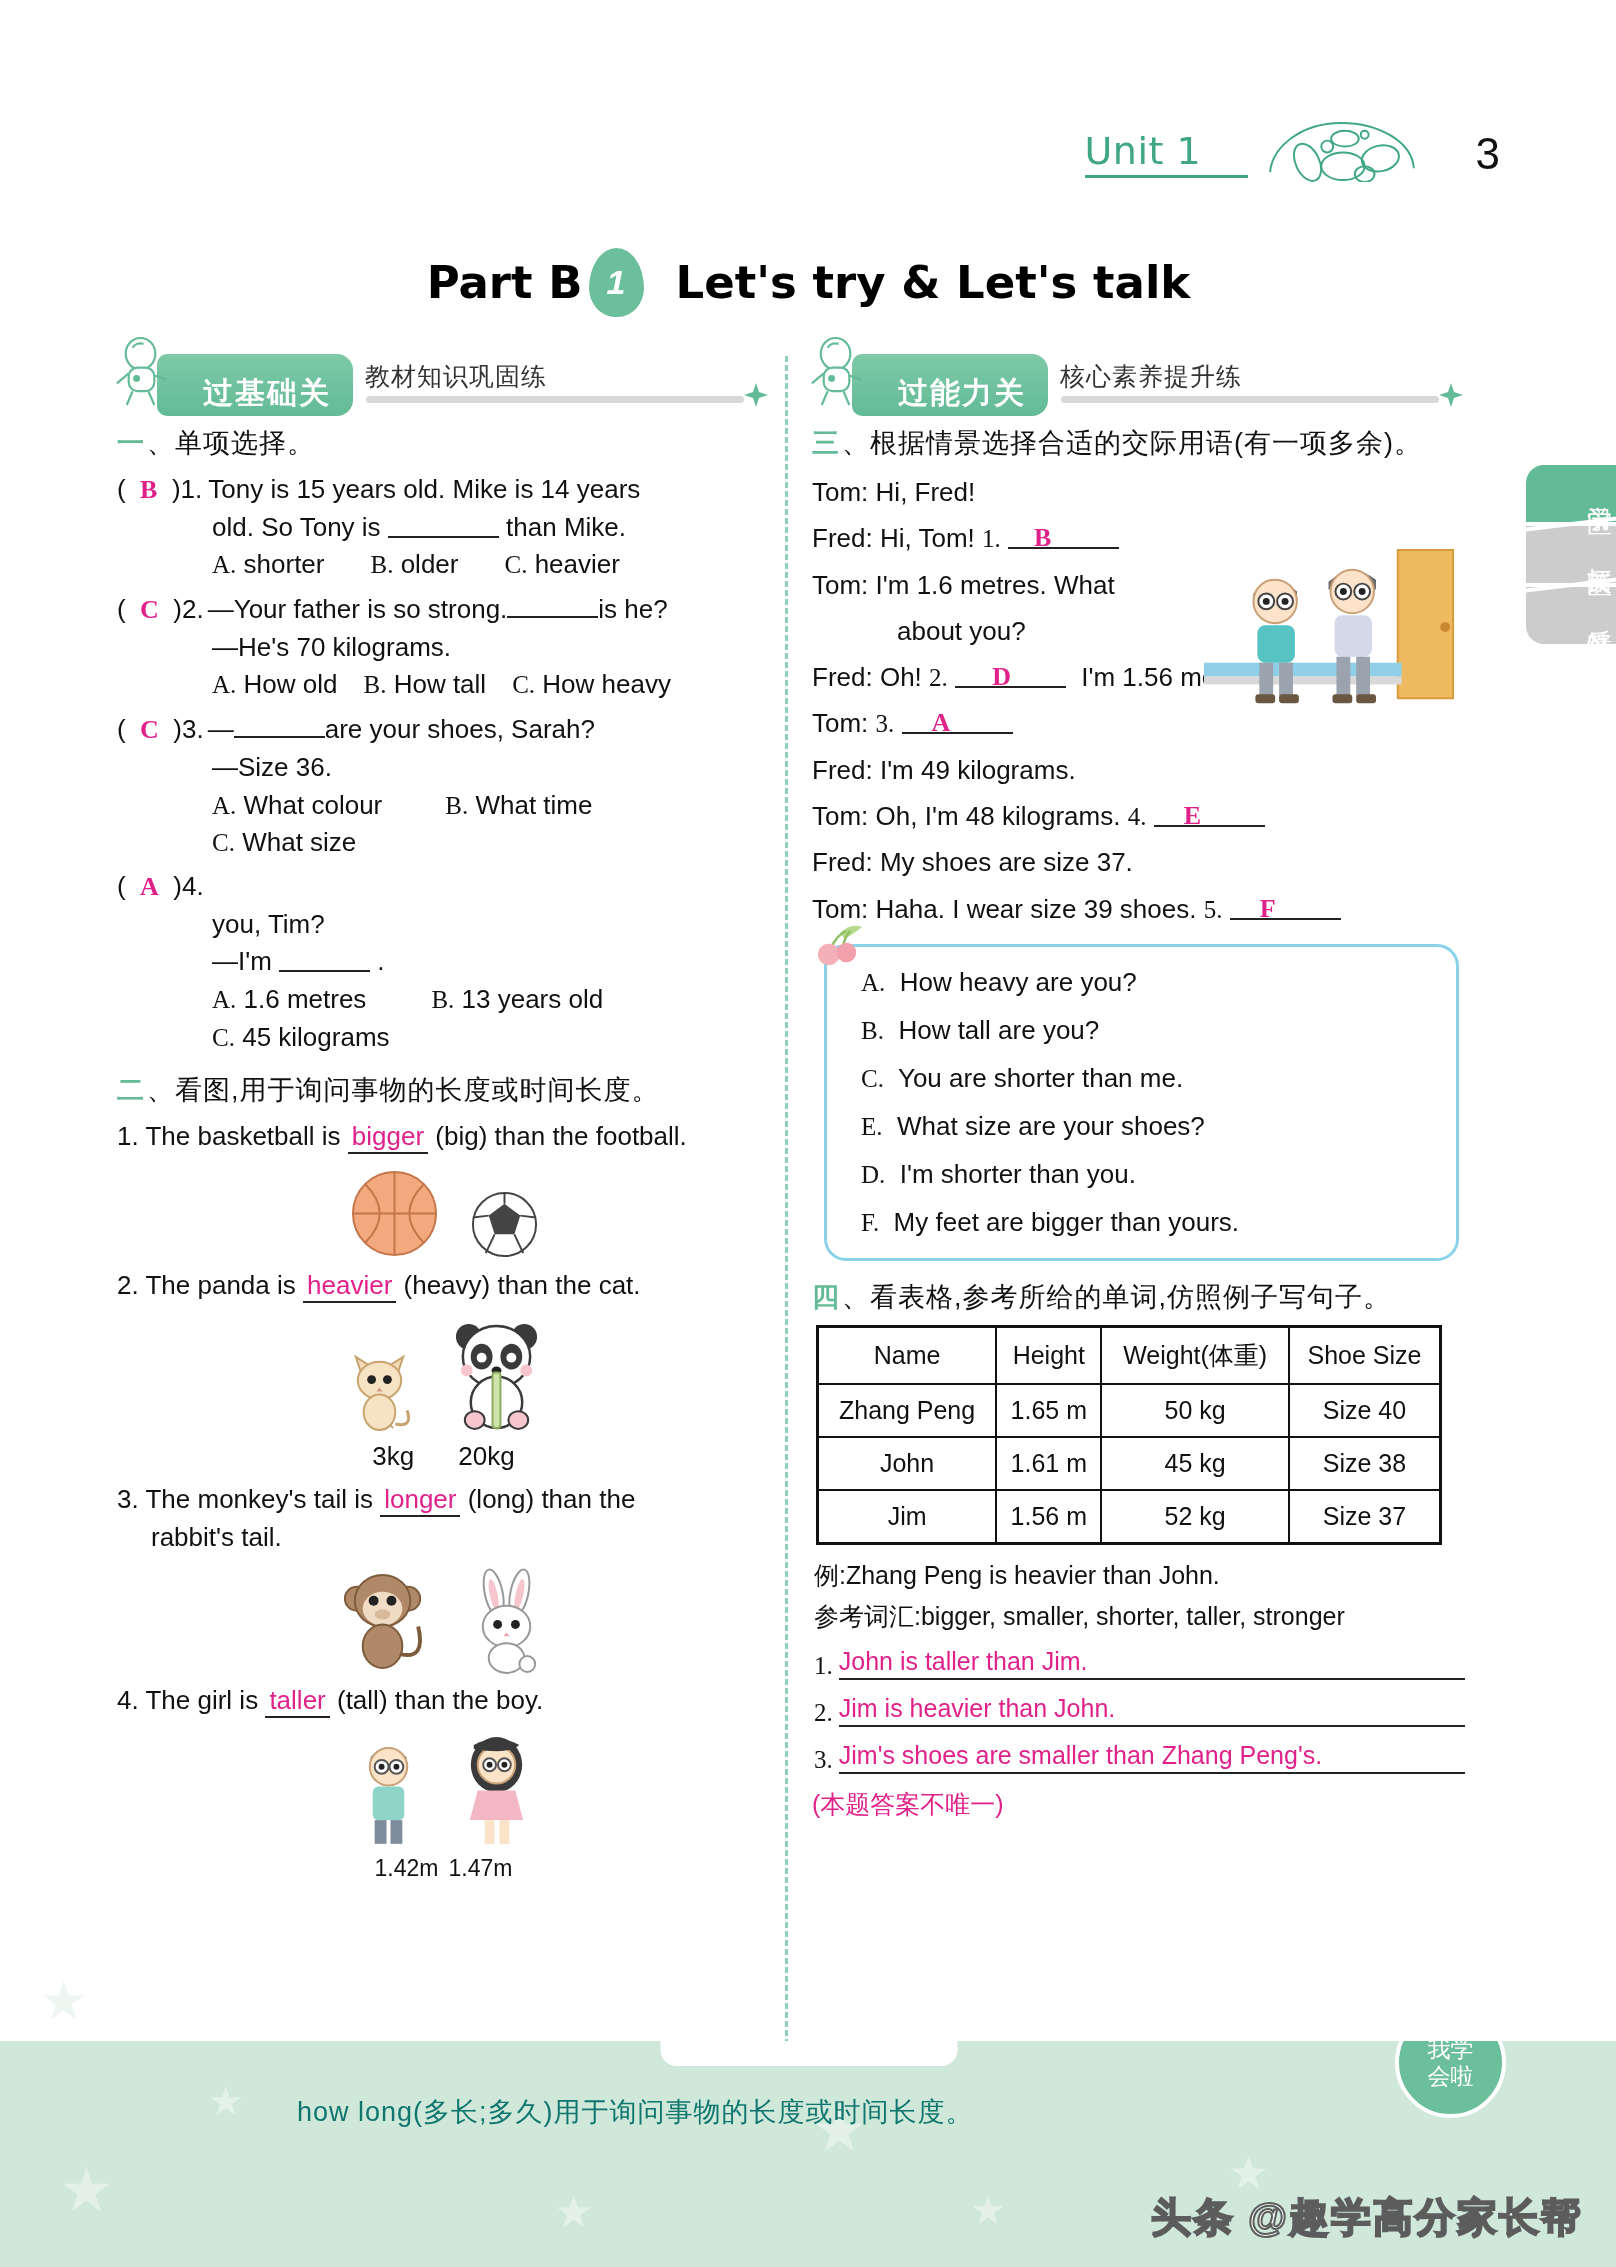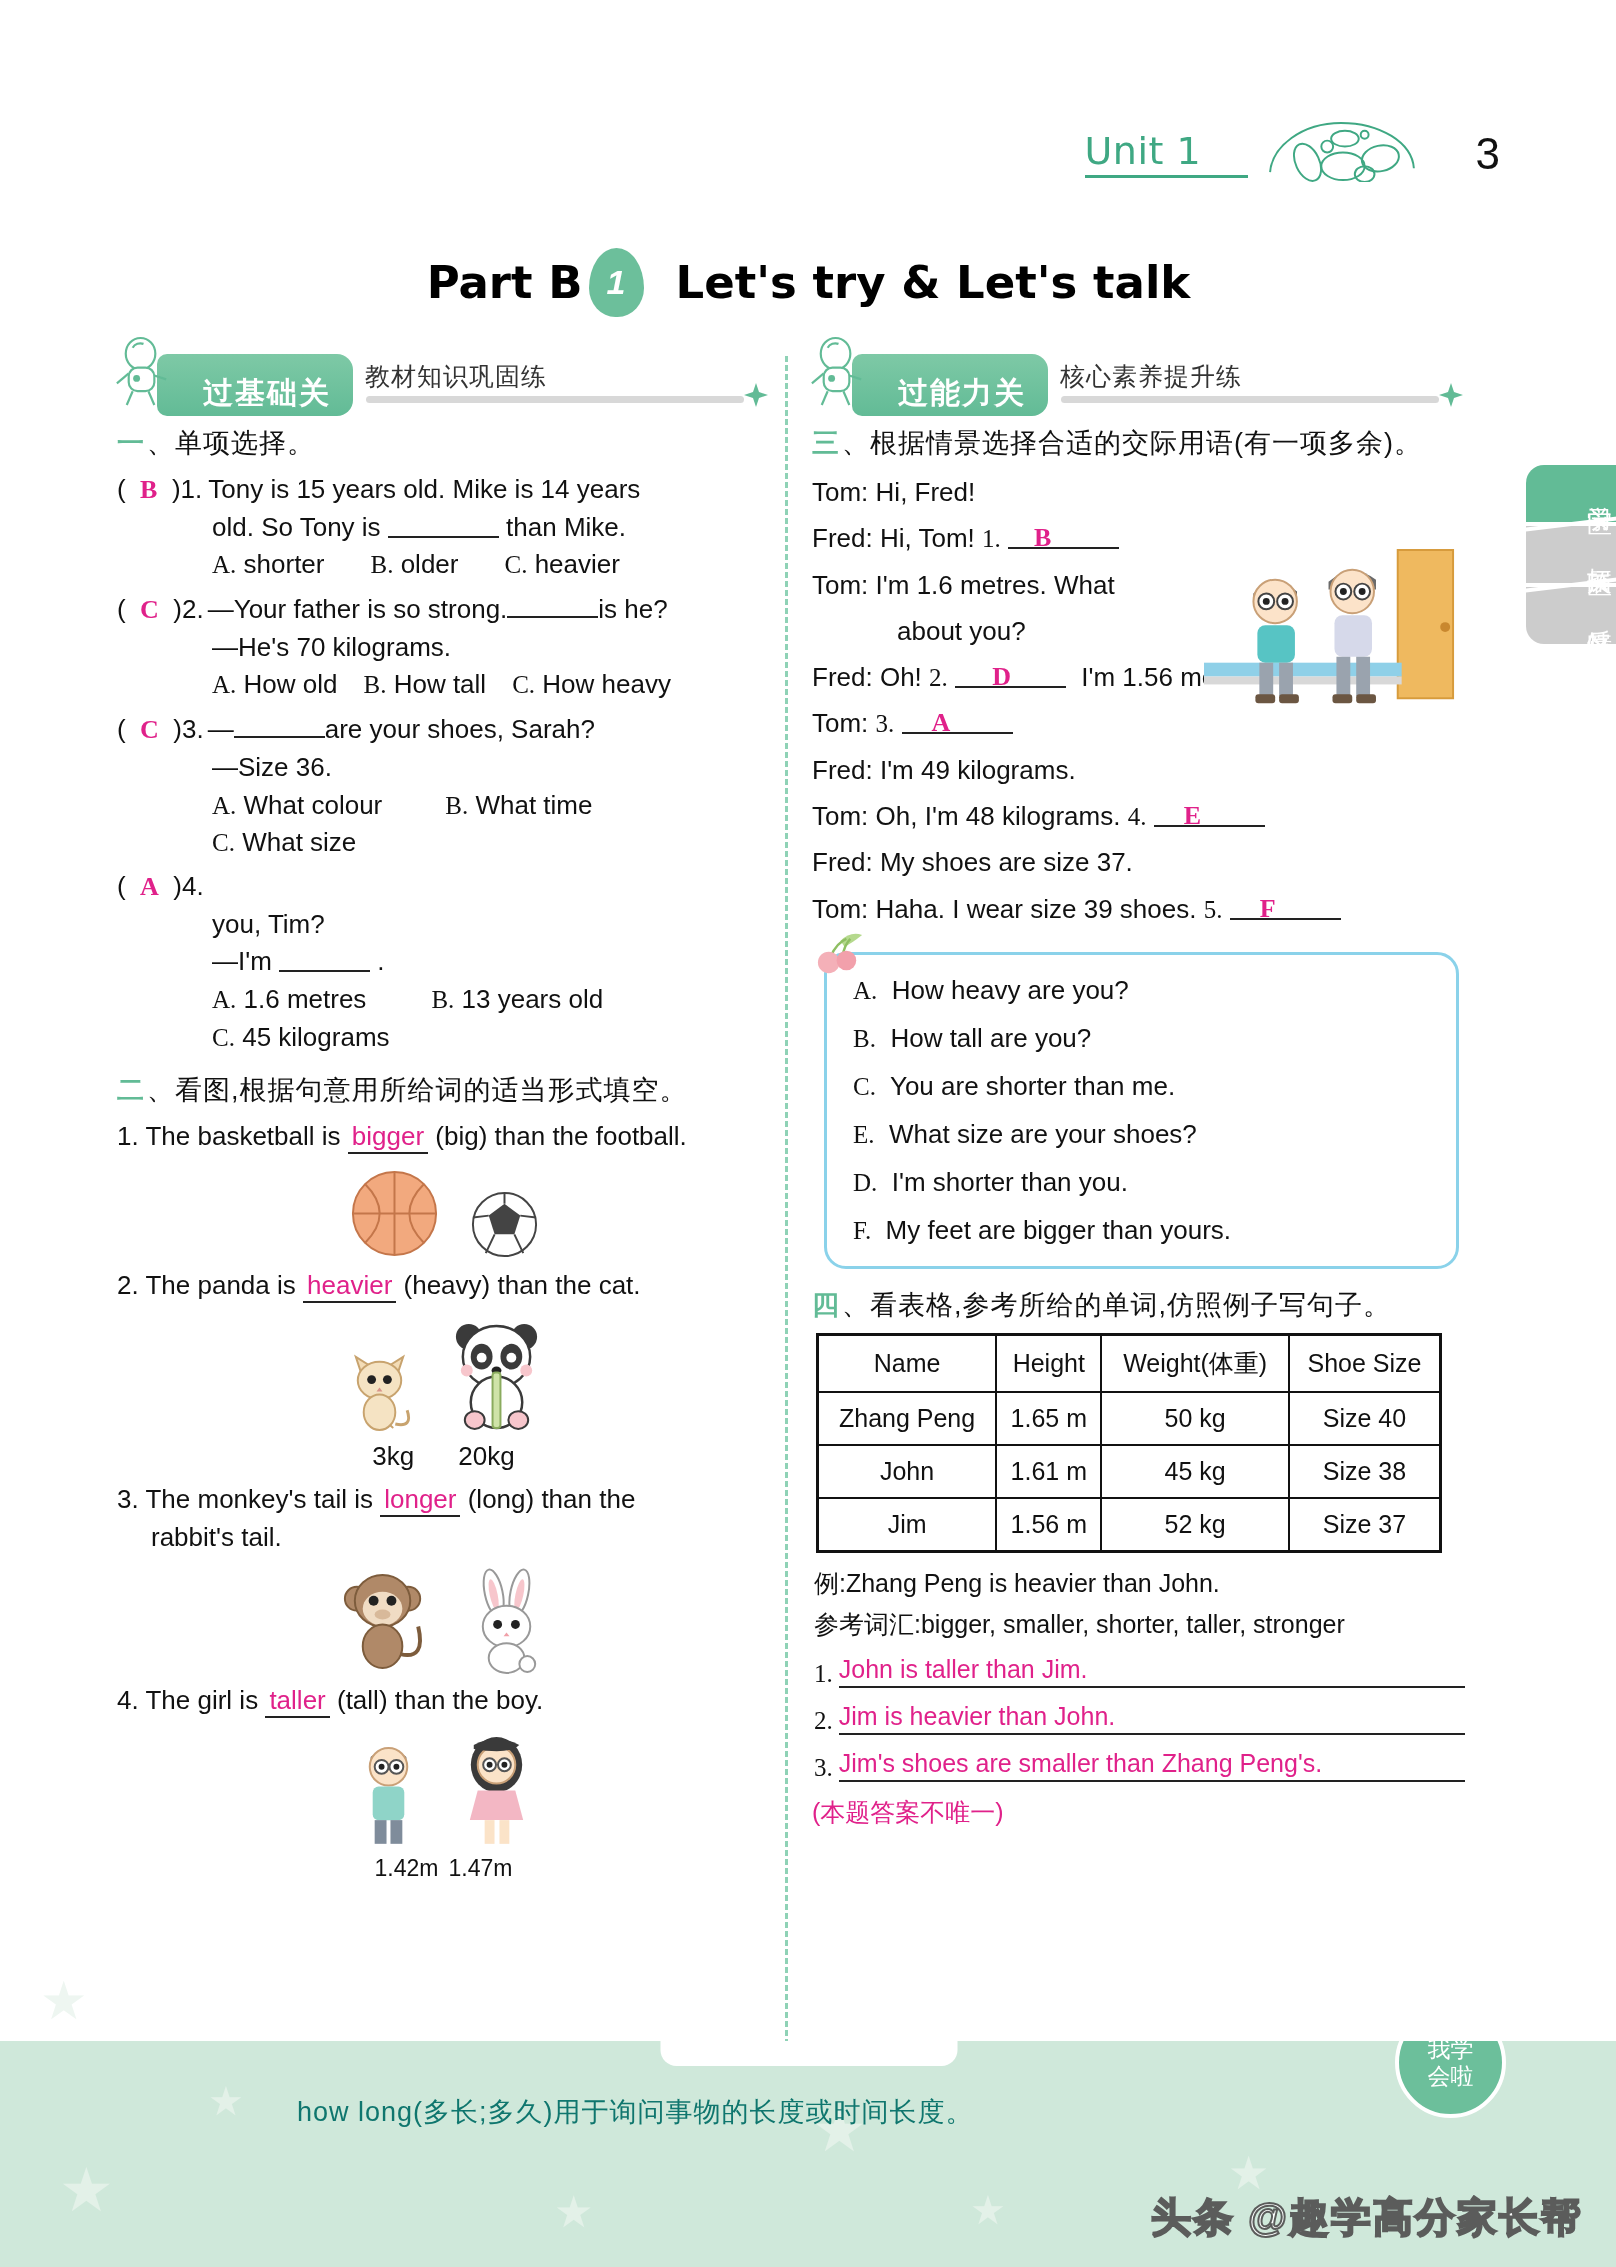--- a/index.html
+++ b/index.html
@@ -61,21 +61,21 @@
   .caprow{display:flex;justify-content:center;gap:44px;font-size:26px;color:#111;margin-top:2px;}
   .caprow.small{font-size:23px;gap:10px;}
 
   
   .dlg{font-size:26px;line-height:1.62;color:#111;}
   .dlg p{margin:0 0 4px 0;}
   .dlg .hang{padding-left:85px;}
   .scene{position:absolute;right:6px;top:73px;width:255px;height:184px;}
 
   
-  .optbox{position:relative;margin:22px 6px 18px 12px;border:3px solid #8ad2ea;border-radius:22px;padding:20px 24px 18px 26px;}
+  .optbox{position:relative;margin:14px 6px 18px 12px;border:3px solid #8ad2ea;border-radius:22px;padding:20px 24px 18px 34px;}
   .optbox p{margin:0 0 17px 0;font-size:26px;color:#111;}
   .optbox p:last-child{margin-bottom:2px;}
   .cherry{position:absolute;left:-16px;top:-24px;}
 
   
   table{border-collapse:collapse;margin:10px 0 14px 4px;width:626px;}
   td,th{border:2px solid #111;font-size:25px;font-weight:normal;color:#111;text-align:center;padding:11px 4px;}
   table{border:3px solid #111;}
 
   .exline{font-size:25px;color:#111;margin:6px 0 8px 2px;}
@@ -254,21 +254,21 @@
         <span><span class="opt-letter">A.</span> <span>1.6 metres</span></span>
         <span><span class="opt-letter">B.</span> <span>13 years old</span></span>
       </div>
       <div class="indent">
         <span><span class="opt-letter">C.</span> <span>45 kilograms</span></span>
       </div>
     </div>
 
     <div class="sec-head">
       <span class="cn-num">二</span>
-      <span>、看图,根据句意用所给词的适当形式填空。</span>
+      <span>、看图,用于询问事物的长度或时间长度。</span>
     </div>
 
     <div class="q">
       <div>
         <span>1.</span>
         <span>The basketball is</span>
         <span class="fillword">bigger</span>
         <span>(big) than the football.</span>
       </div>
       <div class="picrow">

